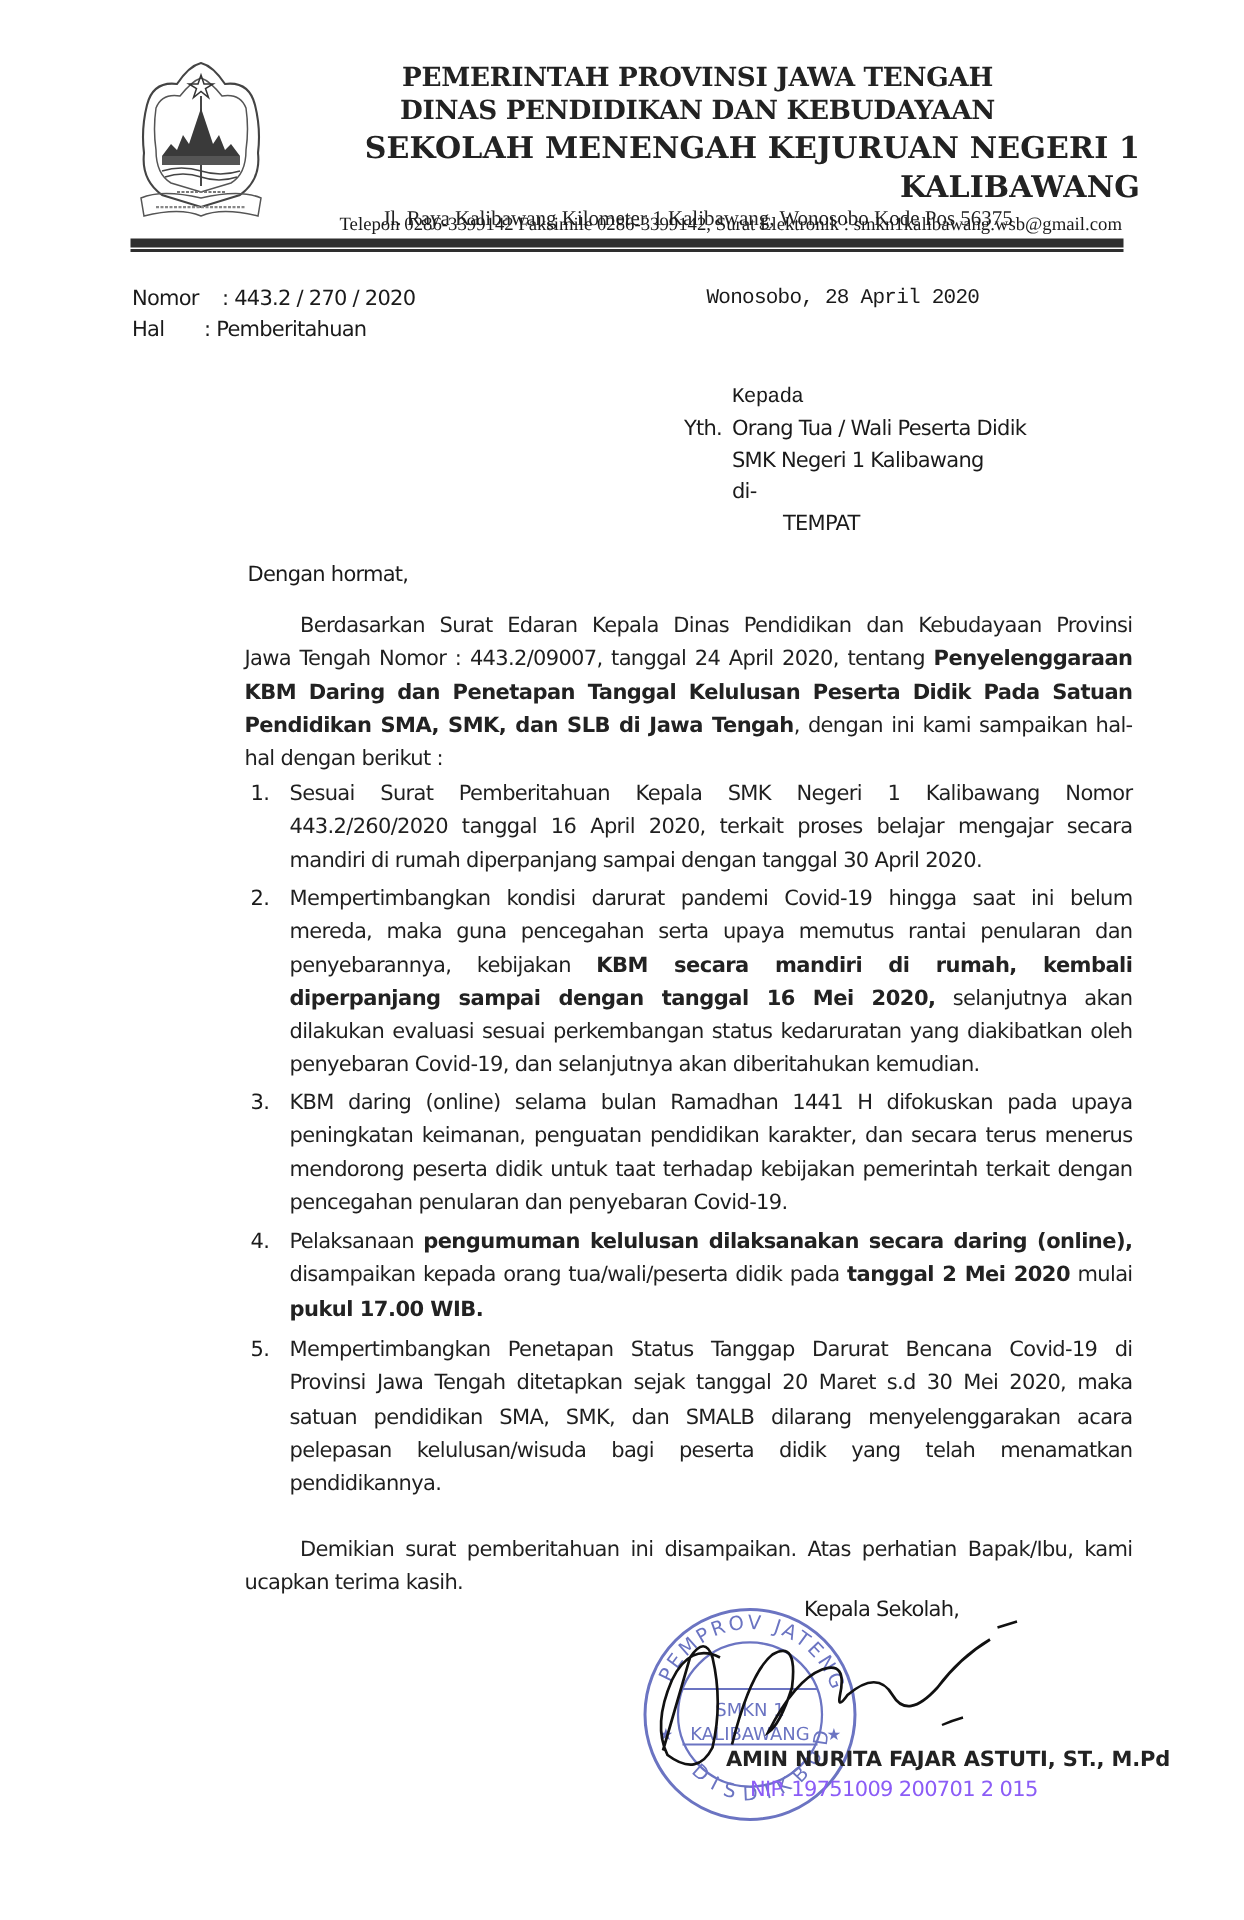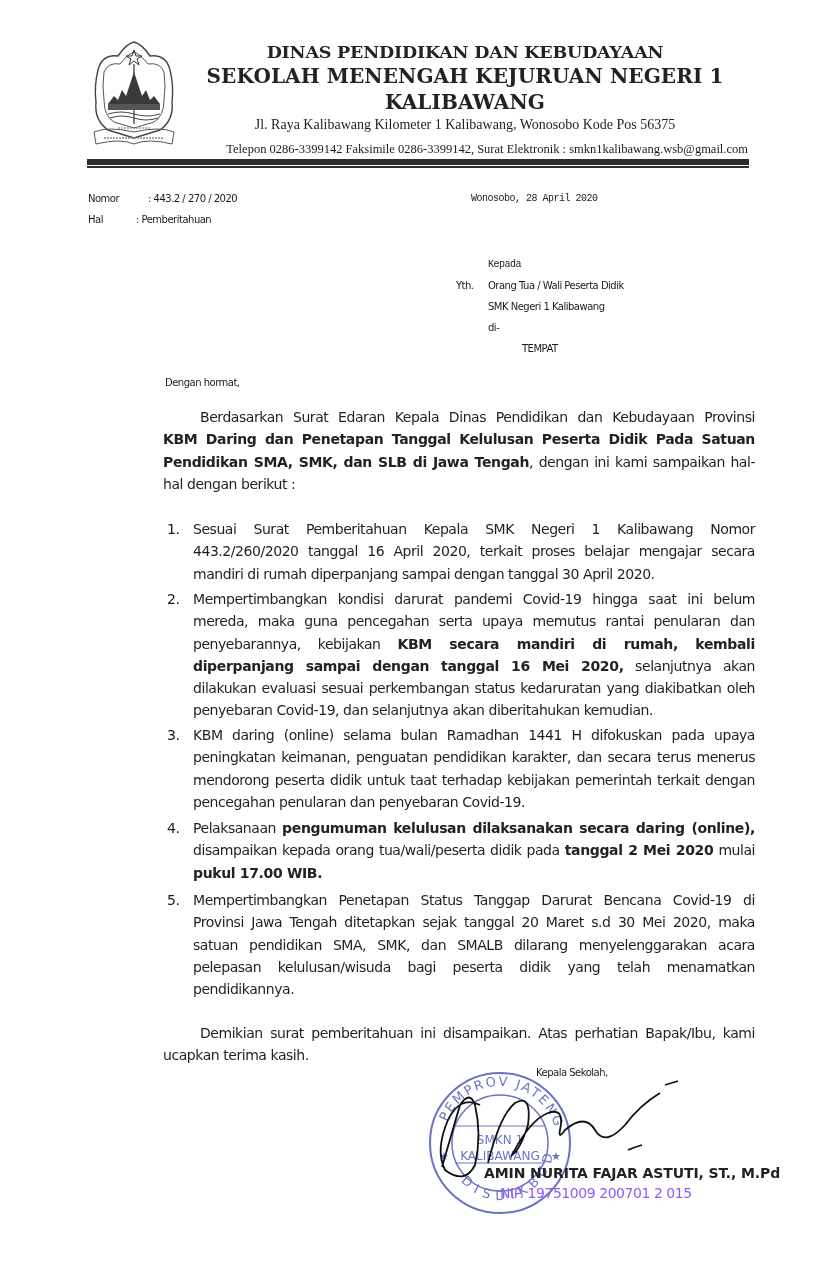--- a/index.html
+++ b/index.html
@@ -5,27 +5,27 @@
   * { margin: 0; padding: 0; box-sizing: border-box; }
   html, body { width: 829px; height: 1280px; background: #ffffff; overflow: hidden; }
   body { position: relative; color: #1a1a1a; font-family: "DejaVu Sans", sans-serif; }
 
   
   .kop { position: absolute; left: 0; top: 0; width: 829px; height: 170px; }
   .logo { position: absolute; left: 88px; top: 40px; width: 92px; height: 112px; }
   .kop-text { position: absolute; left: 170px; top: 41px; width: 590px; text-align: center;
     font-family: "DejaVu Serif", serif; color: #222; }
   .kop-l1, .kop-l2 { font-size: 17.5px; font-weight: bold; line-height: 22px; letter-spacing: -0.2px; }
-  .kop-l3, .kop-l4 { font-size: 20px; font-weight: bold; line-height: 26px; letter-spacing: 0.1px; }
+  .kop-l3, .kop-l4 { font-size: 20px; font-weight: bold; line-height: 26px; letter-spacing: 0.1px; text-align: right; }
   .kop-addr { font-family: "Liberation Serif", serif; font-size: 14px; line-height: 16px; margin-top: 2px; }
   .kop-contact { font-family: Liberation Serif, serif; font-size: 12.5px; line-height: 16px;
     position: absolute; left: 178px; top: 141px; width: 570px; text-align: right; white-space: nowrap; }
   .rule-thick { position: absolute; left: 87px; top: 159px; width: 662px; height: 6px; background: #2e2e2e; }
   .rule-thin  { position: absolute; left: 87px; top: 166px; width: 662px; height: 2px; background: #2e2e2e; }
-  .meta-label { position: absolute; font-size: 10px; line-height: 22px; letter-spacing: -0.5px; }
+  .meta-label { position: absolute; font-size: 14px; line-height: 22px; letter-spacing: -0.5px; }
   .para { position: absolute; font-size: 14px; line-height: 22.3px; text-align: justify;
     letter-spacing: -0.45px; color: #1f1f1f; }
   .para b { font-weight: bold; letter-spacing: -0.35px; color: #222; }
   .num { position: absolute; font-size: 14px; line-height: 22px; letter-spacing: -0.4px; }
   .justify-last { text-align-last: justify; }
 
   
   .stamp { position: absolute; left: 425px; top: 1068px; width: 150px; height: 150px; }
   .sig { position: absolute; left: 420px; top: 1075px; width: 300px; height: 110px; }
   .sign-name { position: absolute; left: 438px; top: 1165px; font-weight: bold; font-size: 14px;
@@ -43,20 +43,21 @@
     <line x1="46" y1="24" x2="46" y2="84" stroke="#333" stroke-width="1.2"></line>
     <path d="M20 64 L26 56 L30 60 L34 50 L38 56 L42 44 L46 32 L50 44 L54 56 L58 50 L62 60 L66 56 L72 64 Z" fill="#3a3a3a"></path>
     <rect x="20" y="64" width="52" height="6" fill="#555"></rect>
     <path d="M20 74 Q33 70 46 74 Q59 78 72 74" fill="none" stroke="#444" stroke-width="1"></path>
     <path d="M22 78 Q34 74 46 78 Q58 82 70 78" fill="none" stroke="#444" stroke-width="1"></path>
     <path d="M6 92 Q20 86 46 92 Q72 86 86 92 L84 104 Q60 98 46 104 Q32 98 8 104 Z" fill="none" stroke="#555" stroke-width="1"></path>
     <line x1="16" y1="98" x2="76" y2="98" stroke="#888" stroke-width="1.5" stroke-dasharray="2 1"></line>
     <line x1="30" y1="88" x2="62" y2="88" stroke="#777" stroke-width="1.2" stroke-dasharray="2 1"></line>
   </svg>
   <div class="kop-text">
+    <div class="kop-l1">PEMERINTAH PROVINSI JAWA TENGAH</div>
     <div class="kop-l2">DINAS PENDIDIKAN DAN KEBUDAYAAN</div>
     <div class="kop-l3">SEKOLAH MENENGAH KEJURUAN NEGERI 1</div>
     <div class="kop-l4">KALIBAWANG</div>
     <div class="kop-addr">Jl. Raya Kalibawang Kilometer 1 Kalibawang, Wonosobo Kode Pos 56375</div>
   </div>
   <div class="kop-contact">Telepon 0286-3399142 Faksimile 0286-3399142, Surat Elektronik : smkn1kalibawang.wsb@gmail.com</div>
   <div class="rule-thick"></div>
   <div class="rule-thin"></div>
 </div>
 
@@ -72,20 +73,21 @@
   <div class="meta-label" style="left:488px; top:275px;">Orang Tua / Wali Peserta Didik</div>
   <div class="meta-label" style="left:488px; top:296px;">SMK Negeri 1 Kalibawang</div>
   <div class="meta-label" style="left:488px; top:317px;">di-</div>
   <div class="meta-label" style="left:522px; top:338px;">TEMPAT</div>
 </div>
 
 <div class="meta-label" style="left:165px; top:372px;">Dengan hormat,</div>
 
 <div class="para" style="left:163px; top:406px; width:592px;">
   <div class="justify-last" style="padding-left:37px;">Berdasarkan Surat Edaran Kepala Dinas Pendidikan dan Kebudayaan Provinsi</div>
+  <div class="justify-last"><span>Jawa Tengah Nomor : 443.2/09007, tanggal 24 April 2020, tentang </span><b>Penyelenggaraan</b></div>
   <div class="justify-last"><b>KBM Daring dan Penetapan Tanggal Kelulusan Peserta Didik Pada Satuan</b></div>
   <div class="justify-last"><b>Pendidikan SMA, SMK, dan SLB di Jawa Tengah</b><span>, dengan ini kami sampaikan hal-</span></div>
   <div>hal dengan berikut :</div>
 </div>
 
 <div class="num" style="left:167px; top:518px;">1.</div>
 <div class="para" style="left:193px; top:518px; width:562px;">Sesuai Surat Pemberitahuan Kepala SMK Negeri 1 Kalibawang Nomor 443.2/260/2020 tanggal 16 April 2020, terkait proses belajar mengajar secara mandiri di rumah diperpanjang sampai dengan tanggal 30 April 2020.</div>
 
 <div class="num" style="left:167px; top:588px;">2.</div>
 <div class="para" style="left:193px; top:588px; width:562px;"><span>Mempertimbangkan kondisi darurat pandemi Covid-19 hingga saat ini belum mereda, maka guna pencegahan serta upaya memutus rantai penularan dan penyebarannya, kebijakan </span><b>KBM secara mandiri di rumah, kembali diperpanjang sampai dengan tanggal 16 Mei 2020,</b><span> selanjutnya akan dilakukan evaluasi sesuai perkembangan status kedaruratan yang diakibatkan oleh penyebaran Covid-19, dan selanjutnya akan diberitahukan kemudian.</span></div>

